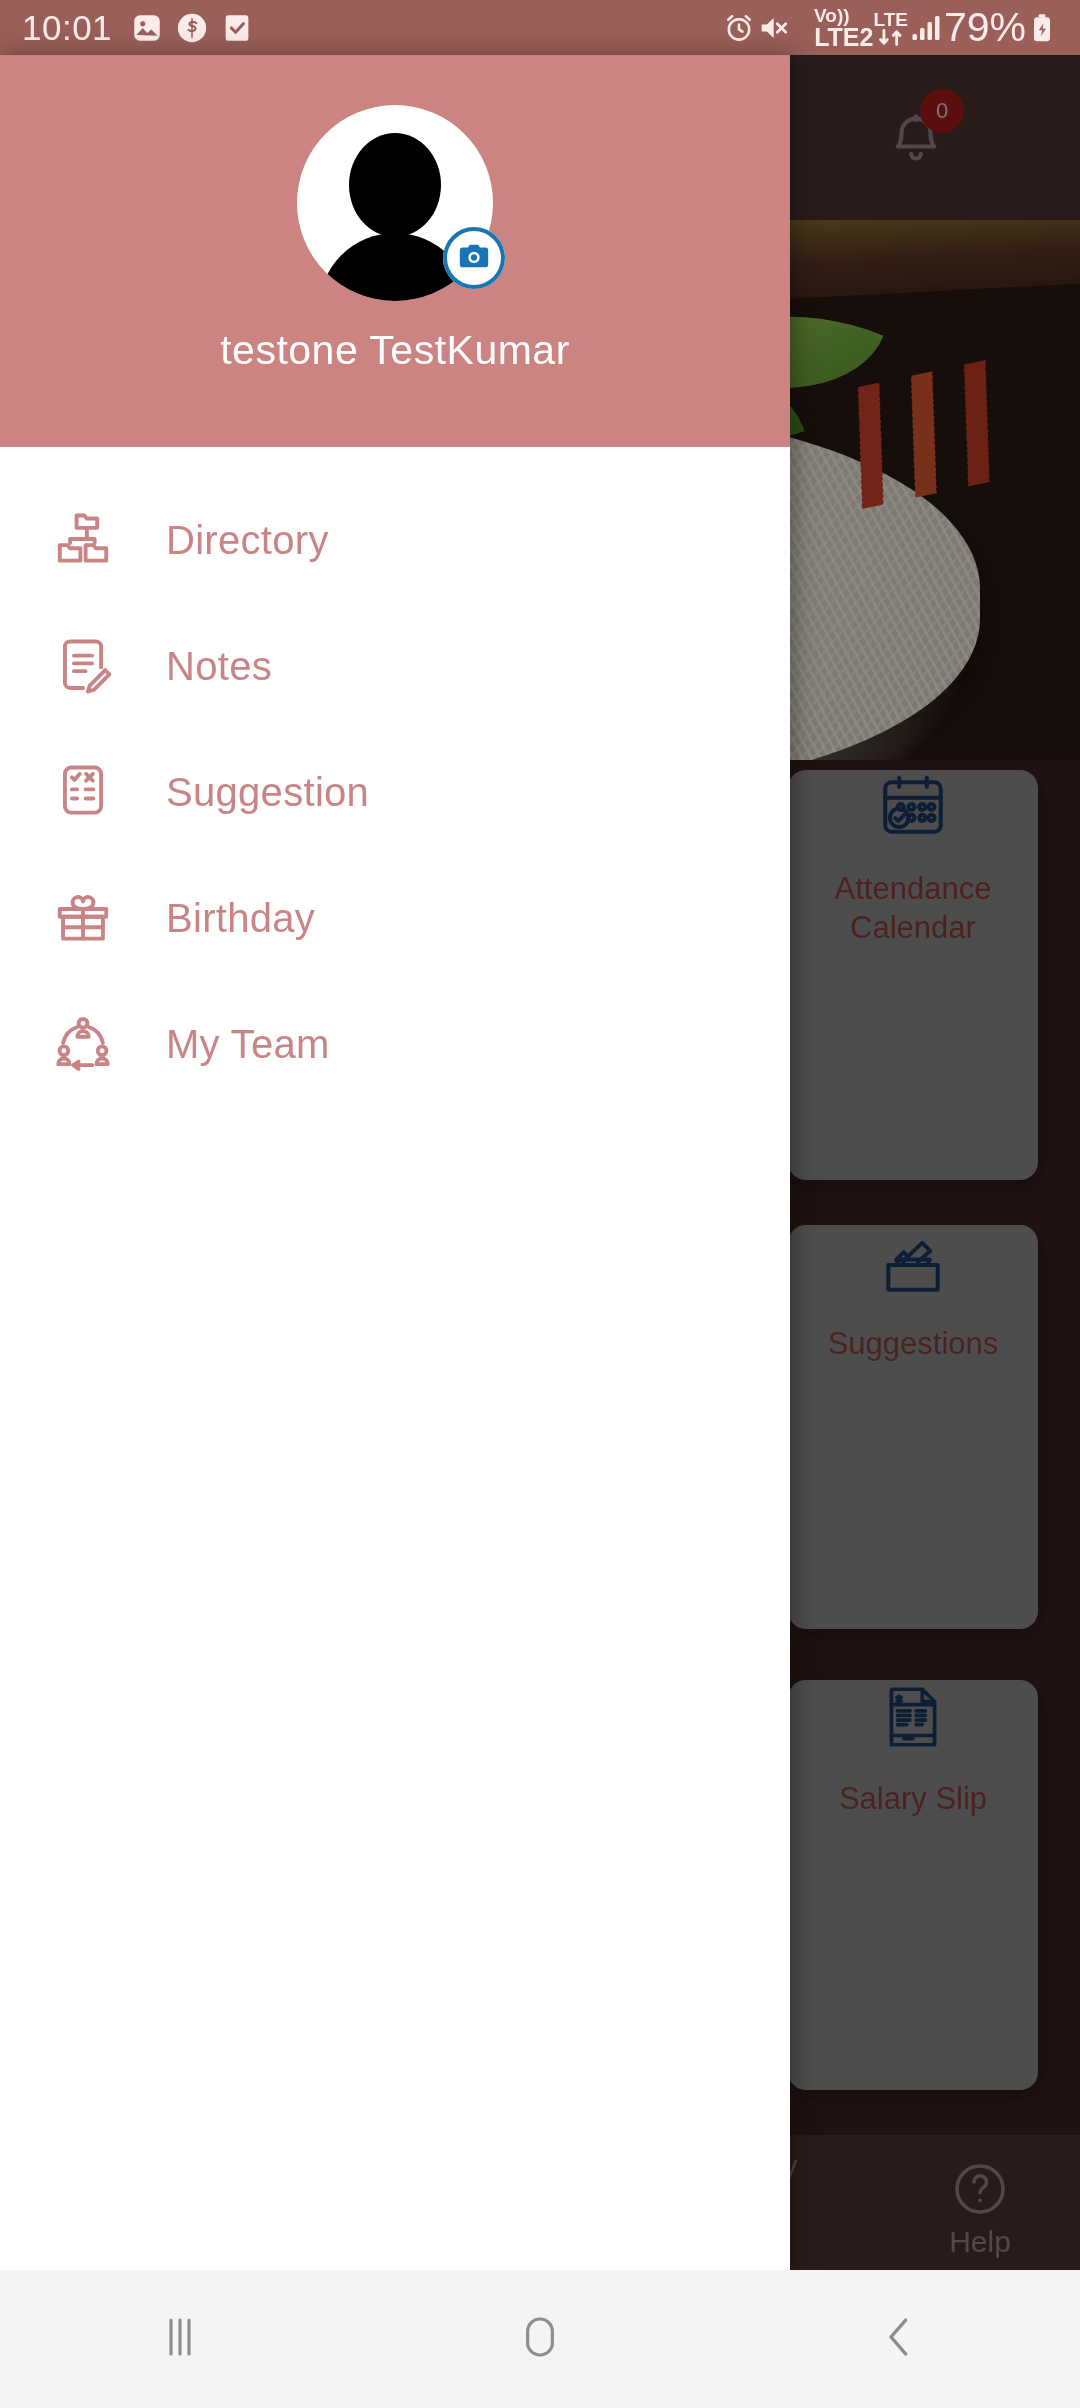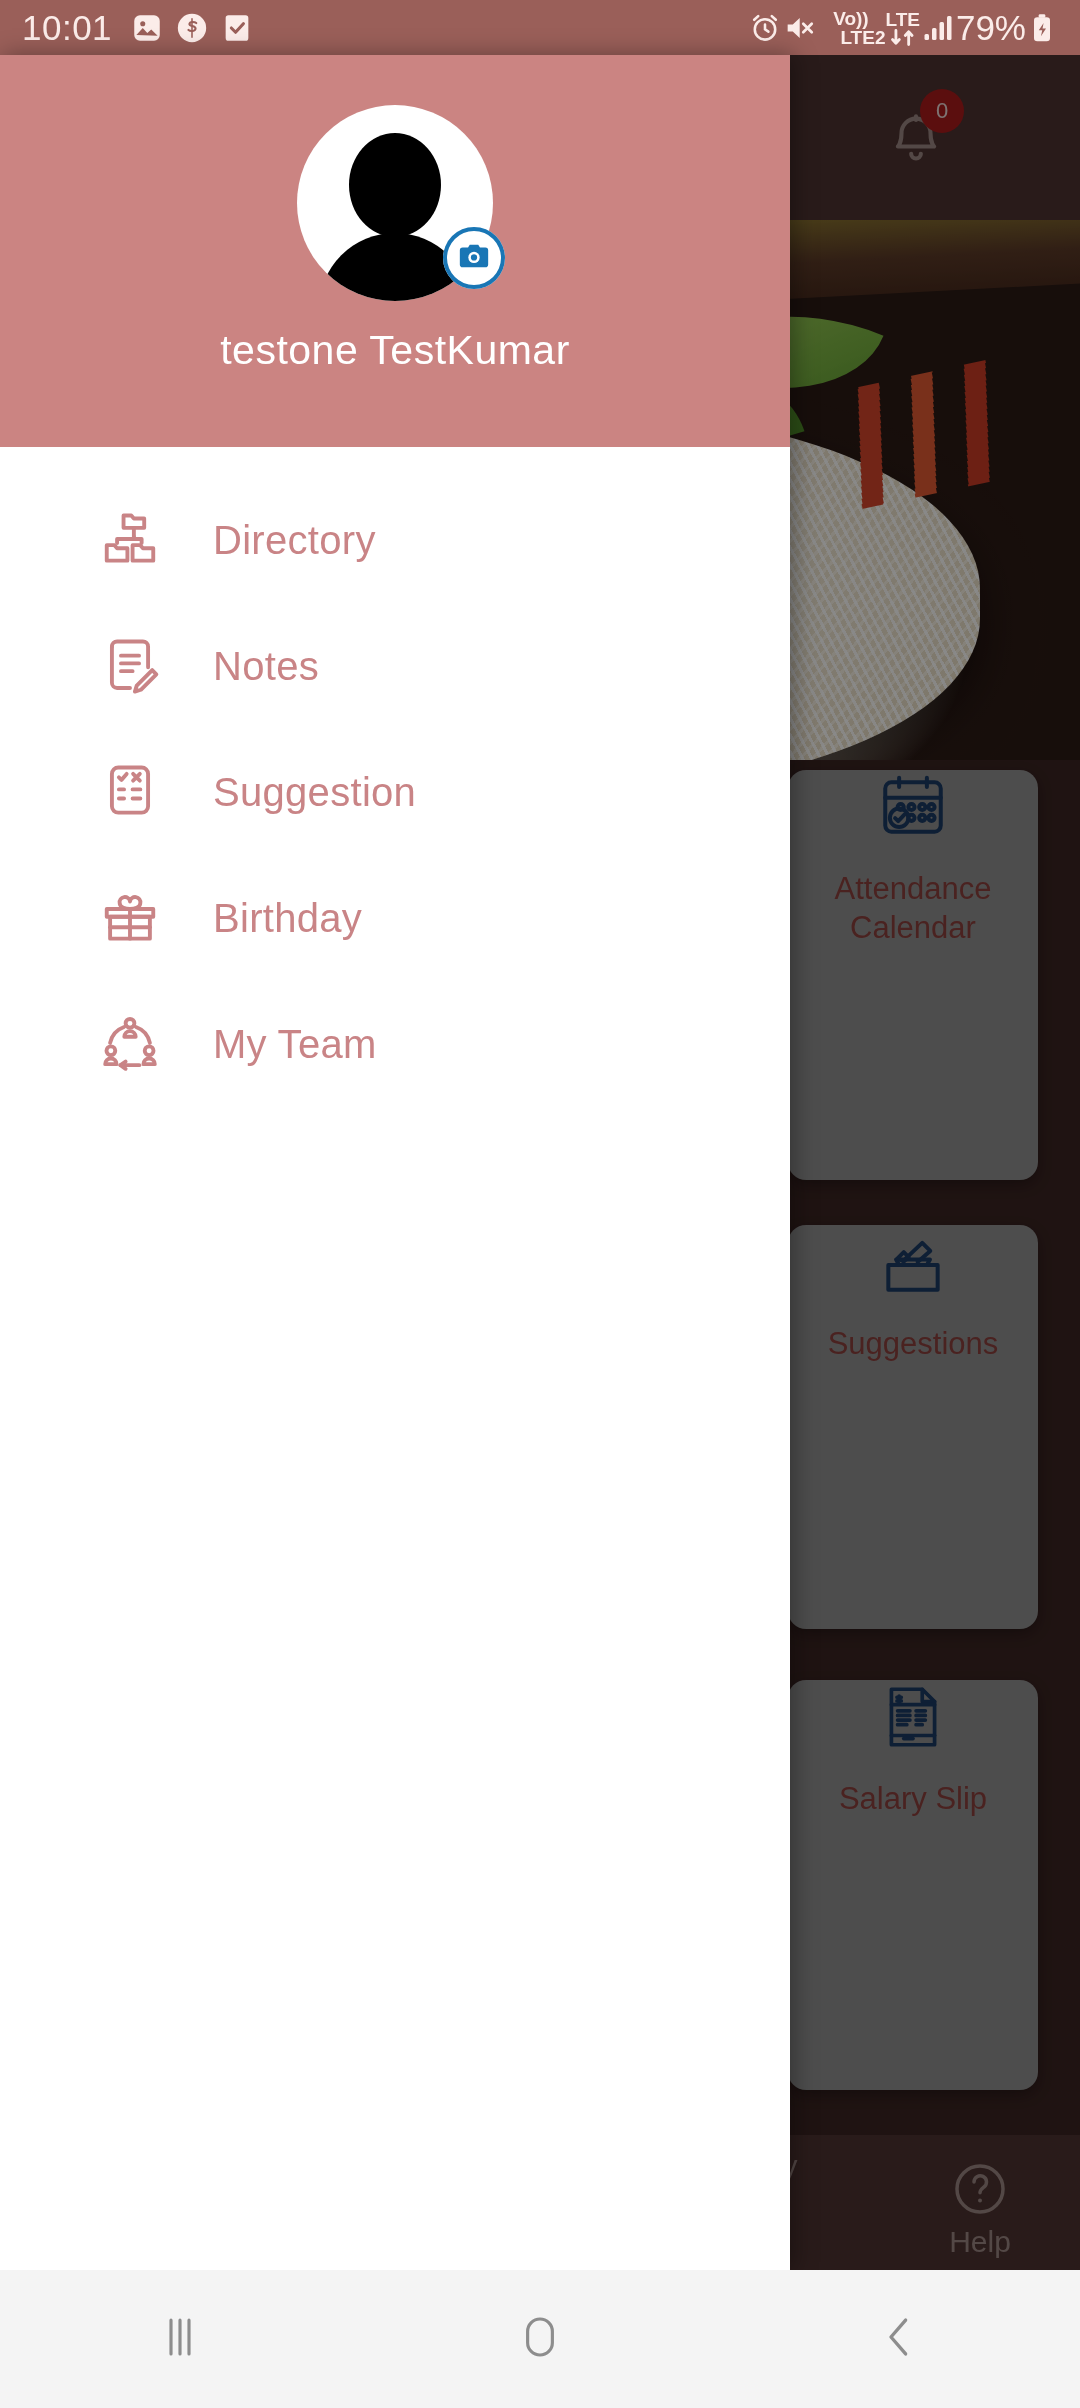--- a/index.html
+++ b/index.html
@@ -95,22 +95,22 @@
     display:flex; align-items:center; padding:4px 22px; z-index:40;
   }
   .sb-time { font-size:35px; letter-spacing:.5px; }
   .sb-left-icons { display:flex; align-items:center; gap:11px; margin-left:18px; }
   .sb-ico { width:34px; height:34px; }
   .sb-spacer { flex:1; }
   .sb-right { display:flex; align-items:center; }
   .sb-right svg { display:block; }
   .sb-stack { display:flex; flex-direction:column; align-items:center; line-height:1; }
   .sb-stack b { font-size:19px; font-weight:bold; }
-  .sb-stack i { font-size:19px; font-style:normal; font-weight:bold;margin-left:24px; }
-  .sb-batt { font-size:35px; }
+  .sb-stack i { font-size:25px; font-style:normal; font-weight:bold;margin-left:24px; }
+  .sb-batt { font-size:41px; }
 
   
   #drawer {
     position:absolute; left:0; top:55px; width:790px; height:2215px;
     background:#ffffff; z-index:50; overflow:hidden;
     box-shadow:4px 0 22px rgba(0,0,0,.35);
   }
   .drawer-header {
     height:392px; background:#cb8482; position:relative;
     display:flex; flex-direction:column; align-items:center; justify-content:flex-start;
@@ -133,21 +133,21 @@
   .cam-badge {
     position:absolute; right:-12px; bottom:12px; width:62px; height:62px; border-radius:50%;
     background:#ffffff; display:flex; align-items:center; justify-content:center;
     box-shadow:0 0 0 4px #1976b5 inset;
   }
   .cam-badge svg { width:34px; height:34px; }
   .profile-name {
     margin-top:26px; color:#ffffff; font-size:41px; letter-spacing:.5px;
   }
 
-  .menu { padding-top:30px;margin-left:47px; }
+  .menu { padding-top:30px; }
   .menu-item {
     display:flex; align-items:center; height:126px; padding-left:52px; cursor:pointer;
   }
   .menu-item .mi-icon { width:62px; height:62px; flex:0 0 62px; }
   .menu-item .mi-icon svg { width:62px; height:62px; display:block; }
   .menu-item .mi-label {
     margin-left:52px; color:#c98486; font-size:40px; letter-spacing:.3px;
   }
 
   

